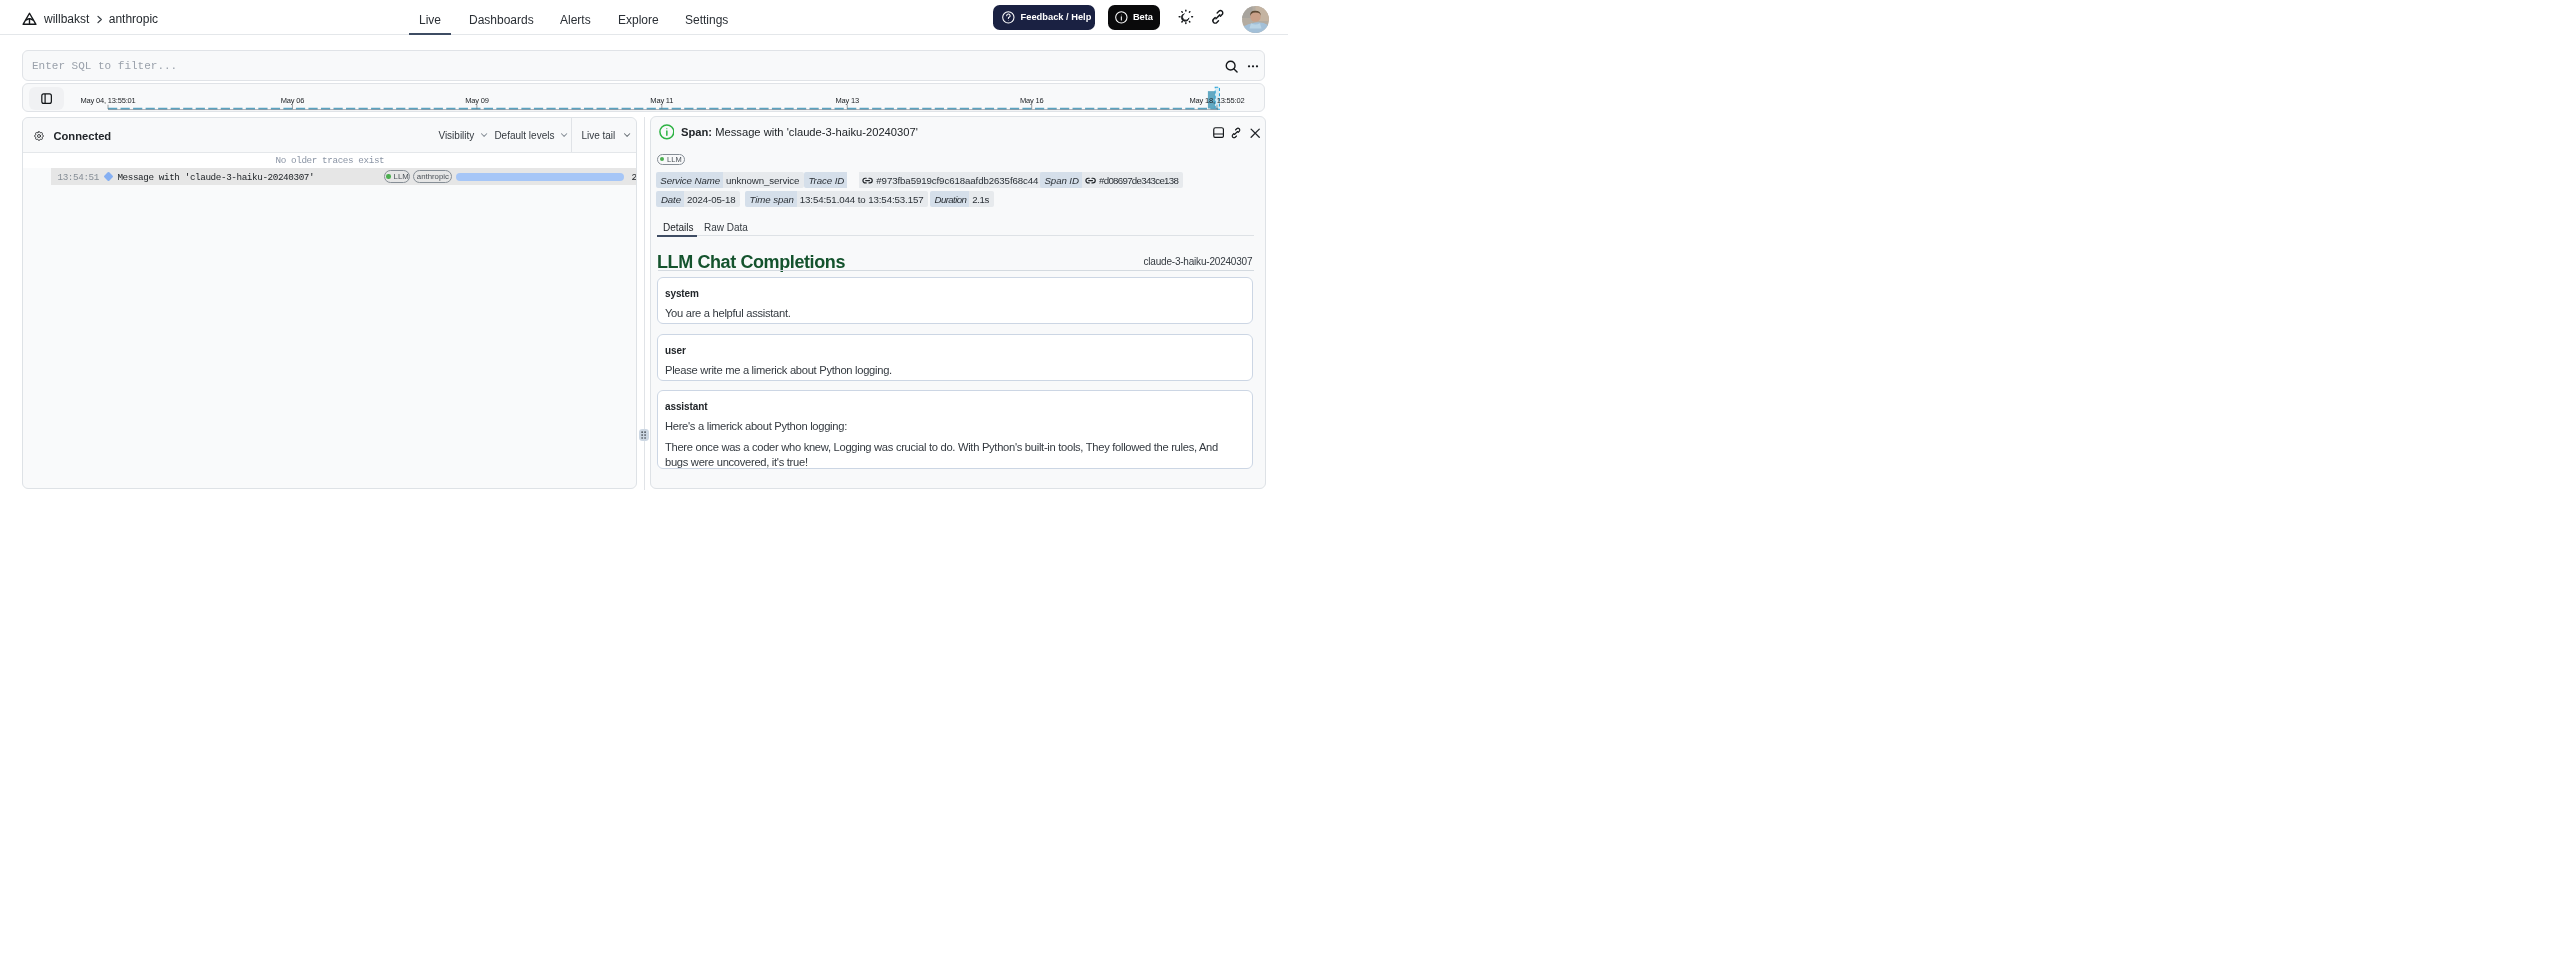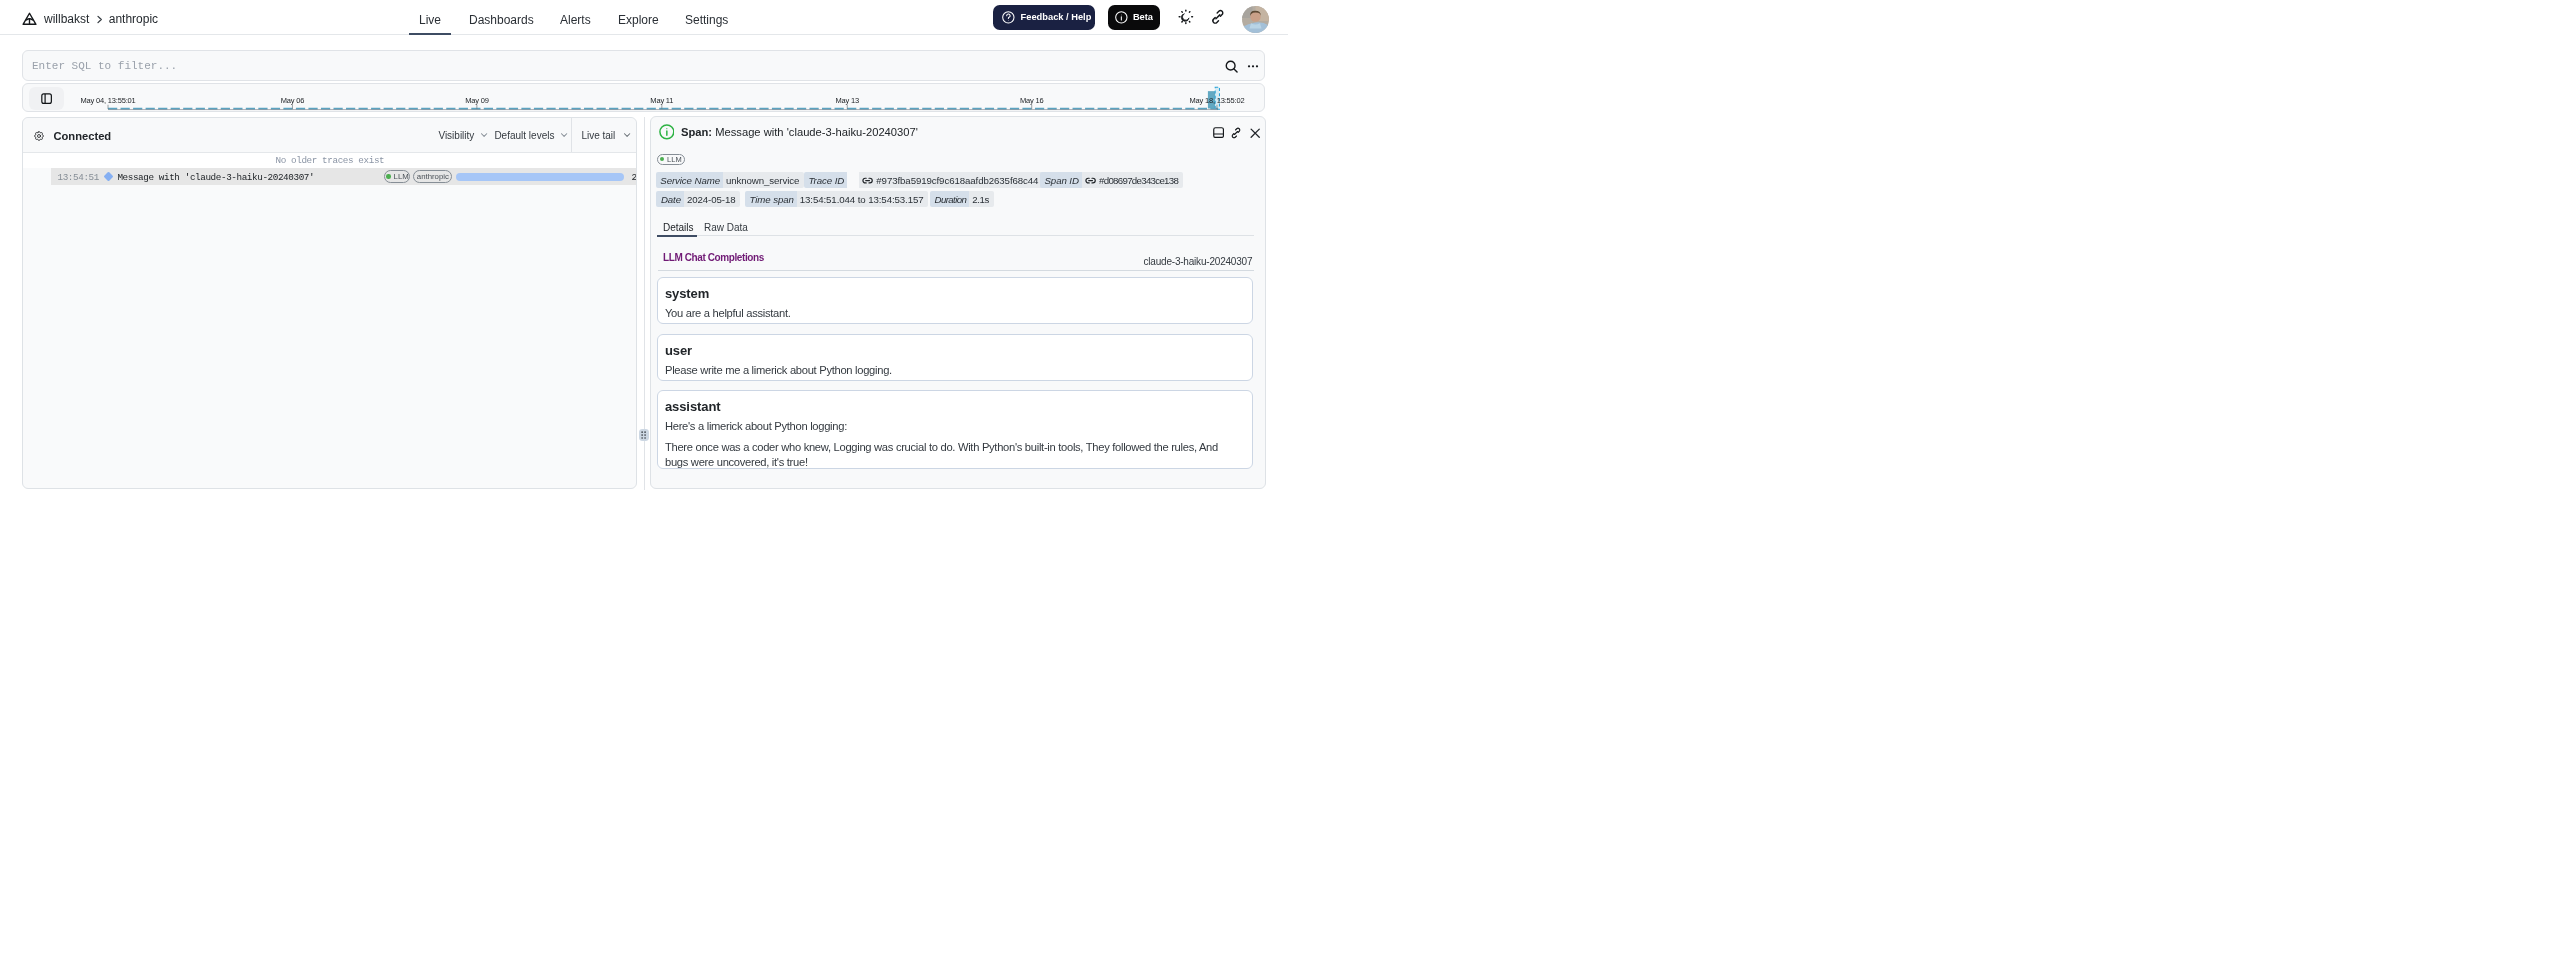--- a/index.html
+++ b/index.html
@@ -34,21 +34,21 @@
 #resizer { position:absolute; left:644px; top:117px; width:0.7px; height:373px; background:#e0e3e7; }
 #grip { position:absolute; left:639px; top:429px; width:9.7px; height:12.3px; border-radius:3.4px; background:#ccd7e3; display:flex; align-items:center; justify-content:center; }
 #rpanel { position:absolute; left:650px; top:116px; width:616px; height:373px; background:#f8f9fa; border:0.7px solid #dee2e6; border-radius:6px; overflow:hidden; }
 #rpanel .icon { position:absolute; top:127px; }
 .badge { position:absolute; height:16.2px; border-radius:2px; overflow:hidden; display:flex; font-size:9.7px; color:#2b3137; white-space:nowrap; }
 .badge .lab { background:#d5dfea; font-style:italic; display:flex; align-items:center; padding:0 3px 0 4.5px; letter-spacing:-0.1px; }
 .badge .val { background:#e7eaed; display:flex; align-items:center; padding:0 4.5px 0 3px; gap:3px; letter-spacing:-0.1px; }
 .brow1 { top:55px; }
 .brow2 { top:74px; }
 .card { position:absolute; left:6.3px; width:596px; background:#fff; border:0.7px solid #ccd6e4; border-radius:6px; padding:7.5px 6.7px 6px; color:#343a40; overflow:hidden; }
-.card h4 { font-size:13px; color:#212529; line-height:15px; font-weight:700; letter-spacing:-0.1px; }
+.card h4 { font-size:10px; color:#212529; line-height:15px; font-weight:700; letter-spacing:-0.1px; }
 .card p { font-size:11.2px; line-height:15px; margin-top:5.2px; letter-spacing:-0.3px; }
 </style>
 </head>
 <body>
 <div id="page">
 
   <div id="hdr">
     <div id="crumb">
       <svg width="15" height="14" viewBox="0 0 20 19" fill="none" stroke="#15181b" stroke-width="1.9" stroke-linejoin="round" stroke-linecap="round">
         <path d="M10 1.7 L18.7 16.7 L1.3 16.7 Z"></path>
@@ -271,21 +271,21 @@
     <div class="badge brow2" style="left:279px;">
         <span class="lab" style="letter-spacing:-0.6px;">Duration</span>
         <span class="val" style="letter-spacing:-0.4px;">2.1s</span>
       </div>
 
     <div class="abs" style="left:6px; top:107px; width:597px; height:11.7px; border-bottom:0.7px solid #dee2e6;"></div>
     <div class="abs" style="left:12px; top:105px; font-size:10px; color:#212529;">Details</div>
     <div class="abs" style="left:53px; top:105px; font-size:10px; color:#343a40;">Raw Data</div>
     <div class="abs" style="left:6px; top:118px; width:40px; height:1.5px; background:#3e4c63;"></div>
 
-    <div class="abs" style="left:12px; top:135px; font-size:10px; font-weight:700; color:#701a75; letter-spacing:-0.4px;">LLM Chat Completions</div>
+    <div class="abs" style="left:6px; top:135px; font-size:18px; font-weight:700; color:#14532d; letter-spacing:-0.4px;">LLM Chat Completions</div>
     <div class="abs" style="right:12.7px; top:139px; font-size:10px; color:#343a40; letter-spacing:-0.2px;">claude-3-haiku-20240307</div>
     <div class="abs" style="left:6.7px; top:153px; width:596px; height:0.7px; background:#d4dae0;"></div>
 
     <div class="card" style="top:160px; height:47px;">
       <h4>system</h4>
       <p>You are a helpful assistant.</p>
     </div>
     <div class="card" style="top:217px; height:47px;">
       <h4>user</h4>
       <p>Please write me a limerick about Python logging.</p>

